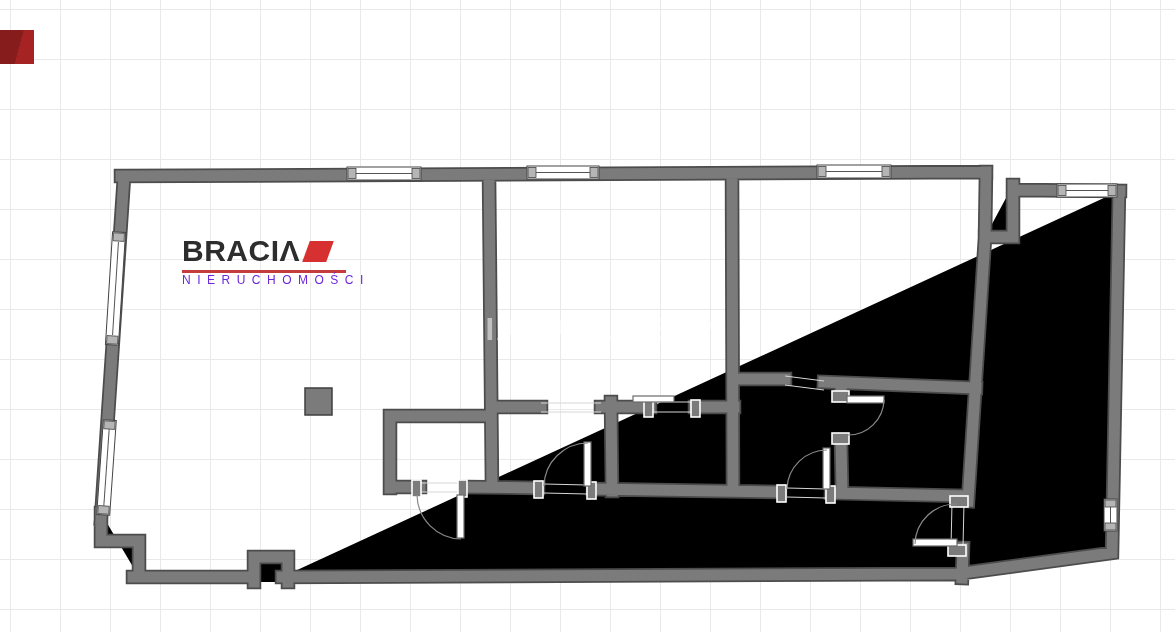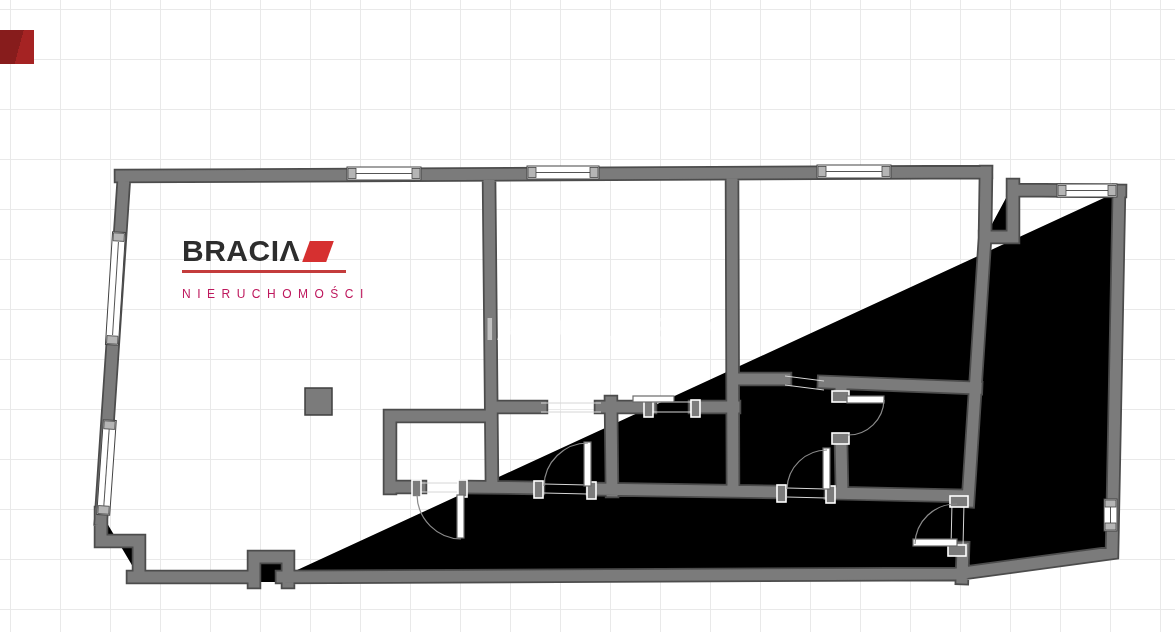--- a/index.html
+++ b/index.html
@@ -32,21 +32,21 @@
   .corner-square{
     position:absolute;left:0;top:30px;width:34px;height:34px;
     background:linear-gradient(105deg,#871c1c 0 55%,#a52323 55% 100%);
   }
   .logo{position:absolute;left:182px;top:236px;color:#2d2d2d;}
   .logo-row{display:flex;align-items:center;font-weight:bold;font-size:30px;line-height:30px;letter-spacing:0.5px;}
   .logo-mark{font-weight:bold;}
   .red-par{display:inline-block;width:24px;height:21px;background:#d63030;transform:skewX(-20deg);margin-left:6px;}
   .logo-row2{font-weight:bold;font-size:30px;line-height:28px;letter-spacing:0.5px;}
   .logo-rule{width:164px;height:2.5px;background:#c43c3c;margin-top:4px;}
-  .logo-tagline{margin-top:14px;font-size:12px;letter-spacing:6.5px;color:#be185d;}
+  .logo-tagline{margin-top:0;font-size:12px;letter-spacing:6.5px;color:#6d28d9;}
   .watermark{
     position:absolute;left:388px;top:296px;white-space:nowrap;
     font-size:31px;font-weight:bold;letter-spacing:2px;
     color:rgba(255,255,255,0.52);
     margin-top:16px;
   }
 </style>
 </head>
 <body>
 

